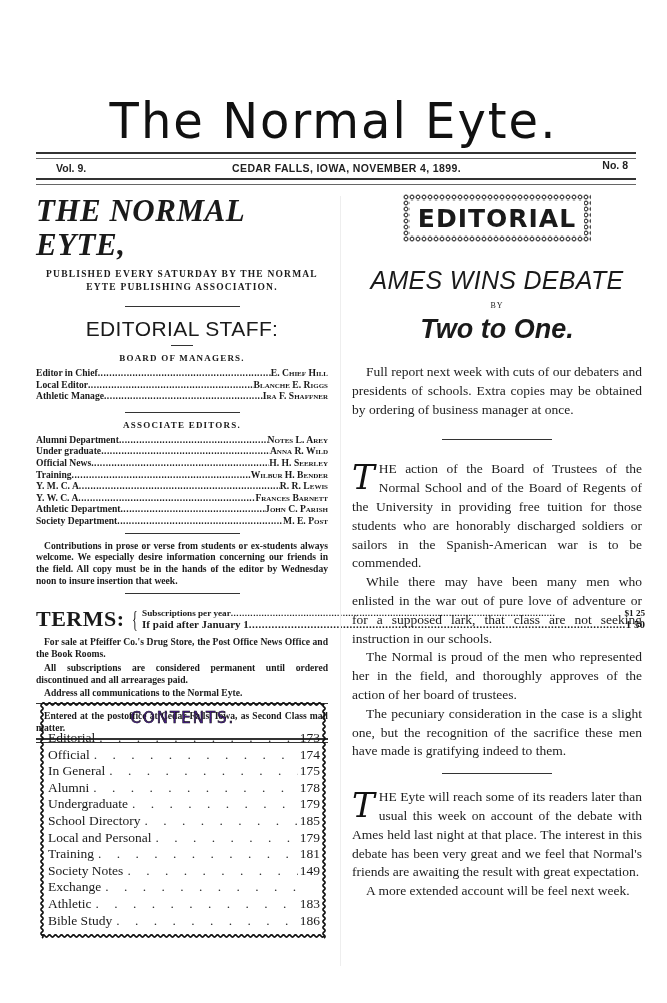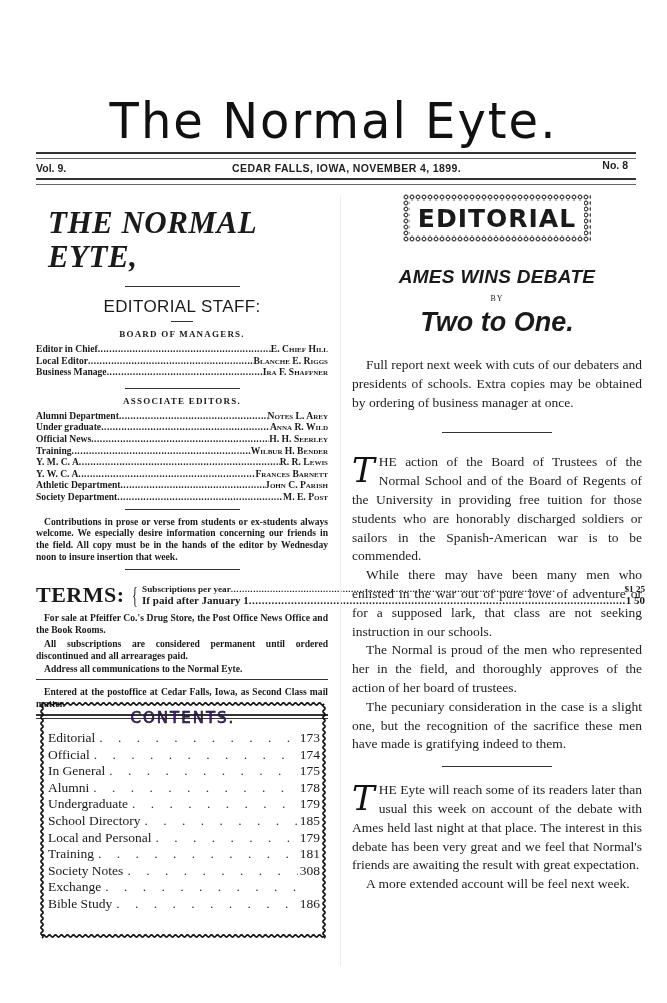--- a/index.html
+++ b/index.html
@@ -3,30 +3,30 @@
 <meta charset="utf-8">
 <style>
   html, body { margin:0; padding:0; background:#ffffff; }
   body { width:667px; height:1003px; position:relative; overflow:hidden; color:#1a1a1a; font-family:"Liberation Serif", serif; }
   .abs { position:absolute; }
 
   
   .masthead { left:0; top:92px; width:667px; text-align:center; font-family:"DejaVu Sans", sans-serif; font-size:48px; letter-spacing:2px; font-weight:normal; color:#111; transform:scaleY(1.05); }
   .rule-double { left:36px; width:600px; height:4px; border-top:2px solid #333; border-bottom:1px solid #666; }
   .dateline { left:36px; top:162px; width:600px; font-family:"Liberation Sans", sans-serif; font-weight:bold; font-size:10.5px; color:#222; }
-  .dateline .vol { position:absolute; left:0; top:0; }
+  .dateline .vol { position:absolute; left:20px; top:0; }
   .dateline .place { position:absolute; left:196px; top:0; letter-spacing:0.4px; }
   .dateline .no { position:absolute; right:8px; top:-3px; }
 
   
   .lcol { left:36px; top:194px; width:292px; }
-  .big-title { font-family:"Liberation Serif", serif; font-style:italic; font-weight:bold; font-size:31px; letter-spacing:0.5px; margin:12px; line-height:34px; }
+  .big-title { font-family:"Liberation Serif", serif; font-style:italic; font-weight:bold; font-size:31px; letter-spacing:0.5px; margin:0; line-height:34px; }
   .pub { font-family:"Liberation Serif", serif; font-weight:bold; font-size:9.5px; letter-spacing:1.2px; text-align:center; line-height:13px; margin-top:6px; }
   .short-rule { height:0; border-top:1.5px solid #333; margin:0 auto; }
-  .staff-head { font-family:"Liberation Sans", sans-serif; font-size:17px; text-align:center; margin:10px 0 4px; letter-spacing:0.4px; }
+  .staff-head { font-family:"Liberation Sans", sans-serif; font-size:21px; text-align:center; margin:10px 0 4px; letter-spacing:0.4px; }
   .sub-head { font-family:"Liberation Serif", serif; font-weight:bold; font-size:9px; letter-spacing:1.2px; text-align:center; margin:7px 0 4px; }
   .staff-row { display:flex; font-family:"Liberation Serif", serif; font-weight:bold; font-size:9.6px; line-height:11.6px; }
   .staff-row .role { white-space:nowrap; }
   .staff-row .dots { flex:1; overflow:hidden; white-space:nowrap; letter-spacing:0.5px; }
   .staff-row .dots::after { content:"...................................................................................................................."; }
   .staff-row .name { white-space:nowrap; font-variant:small-caps; }
   .para { font-family:"Liberation Serif", serif; font-weight:bold; font-size:9.6px; line-height:11.8px; text-align:justify; }
   .para.indent { text-indent:8px; }
   .terms { display:flex; align-items:center; margin-top:12px; }
   .terms .tlabel { font-family:"Liberation Serif", serif; font-weight:bold; font-size:22px; letter-spacing:0.5px; }
@@ -46,21 +46,21 @@
   .toc-row .d::after { content:". . . . . . . . . . . . . . . . . . . . . . . . . . . . . . . . . . . ."; }
   .toc-row .p { white-space:nowrap; width:22px; text-align:right; }
 
   
   .rcol { left:352px; top:194px; width:290px; }
   .ed-banner { margin:0 auto; width:188px; height:48px; position:relative; }
   .ed-banner .inner { position:absolute; left:7px; top:7px; right:7px; bottom:7px; background:#fff; display:flex; align-items:center; justify-content:center; font-family:"DejaVu Sans", sans-serif; font-weight:bold; font-size:25px; letter-spacing:1px; }
   .ed-banner .pattern { position:absolute; inset:0; background:
       radial-gradient(circle at 3px 3px, #fff 1px, #444 1.6px, #999 2.4px, #fff 3px);
       background-size:6px 6px; }
-  .headline { font-family:"Liberation Sans", sans-serif; font-style:italic; font-weight:bold; font-size:19px; text-align:center; margin-top:24px; letter-spacing:0.3px; }
+  .headline { font-family:"Liberation Sans", sans-serif; font-style:italic; font-weight:normal; font-size:25px; text-align:center; margin-top:24px; letter-spacing:0.3px; }
   .by { font-family:"Liberation Serif", serif; font-size:8px; letter-spacing:1px; text-align:center; margin-top:6px; }
   .subhead { font-family:"Liberation Sans", sans-serif; font-style:italic; font-weight:bold; font-size:27px; text-align:center; margin-top:4px; }
   .body { font-family:"Liberation Serif", serif; font-size:13.5px; line-height:18.8px; text-align:justify; color:#222; }
   .body.indent { text-indent:14px; }
   .body.first { margin-top:18px; }
   .dropcap-para { position:relative; }
   .dropcap { float:left; font-family:"DejaVu Serif", serif; font-size:34px; line-height:30px; margin:2px 4px 0 0; font-style:italic; color:#111; }
   .mid-rule { width:110px; margin:20px auto 20px; border-top:1.3px solid #333; height:0; }
 </style>
 </head>
@@ -70,38 +70,39 @@
 <div class="abs rule-double" style="top:152px;"></div>
 <div class="abs dateline">
   <span class="vol">Vol. 9.</span>
   <span class="place">CEDAR FALLS, IOWA, NOVEMBER 4, 1899.</span>
   <span class="no">No. 8</span>
 </div>
 <div class="abs rule-double" style="top:178px;"></div>
 
 <div class="abs lcol">
   <h1 class="big-title">THE NORMAL EYTE,</h1>
+  <div class="pub">PUBLISHED EVERY SATURDAY BY THE NORMAL EYTE PUBLISHING ASSOCIATION.</div>
   <div class="short-rule" style="width:115px; margin-top:12px;"></div>
   <div class="staff-head">EDITORIAL STAFF:</div>
   <div class="short-rule" style="width:22px;"></div>
   <div class="sub-head">BOARD OF MANAGERS.</div>
 
   <div>
     <div class="staff-row">
         <span class="role">Editor in Chief</span>
         <span class="dots"></span>
         <span class="name">E. Chief Hill</span>
       </div>
     <div class="staff-row">
         <span class="role">Local Editor</span>
         <span class="dots"></span>
         <span class="name">Blanche E. Riggs</span>
       </div>
     <div class="staff-row">
-        <span class="role">Business Manage</span>
+        <span class="role">Athletic Manage</span>
         <span class="dots"></span>
         <span class="name">Ira F. Shaffner</span>
       </div>
   </div>
 
   <div class="short-rule" style="width:115px; margin-top:10px;"></div>
   <div class="sub-head">ASSOCIATE EDITORS.</div>
 
   <div>
     <div class="staff-row">
@@ -221,26 +222,31 @@
         <span class="p">179</span>
       </div>
     <div class="toc-row">
         <span class="t">Training</span>
         <span class="d"></span>
         <span class="p">181</span>
       </div>
     <div class="toc-row">
         <span class="t">Society Notes</span>
         <span class="d"></span>
-        <span class="p">308</span>
+        <span class="p">149</span>
       </div>
     <div class="toc-row">
         <span class="t">Exchange</span>
         <span class="d"></span>
         <span class="p"></span>
+      </div>
+    <div class="toc-row">
+        <span class="t">Athletic</span>
+        <span class="d"></span>
+        <span class="p">183</span>
       </div>
     <div class="toc-row">
         <span class="t">Bible Study</span>
         <span class="d"></span>
         <span class="p">186</span>
       </div>
   </div>
 </div>
 
 <div class="abs rcol">

